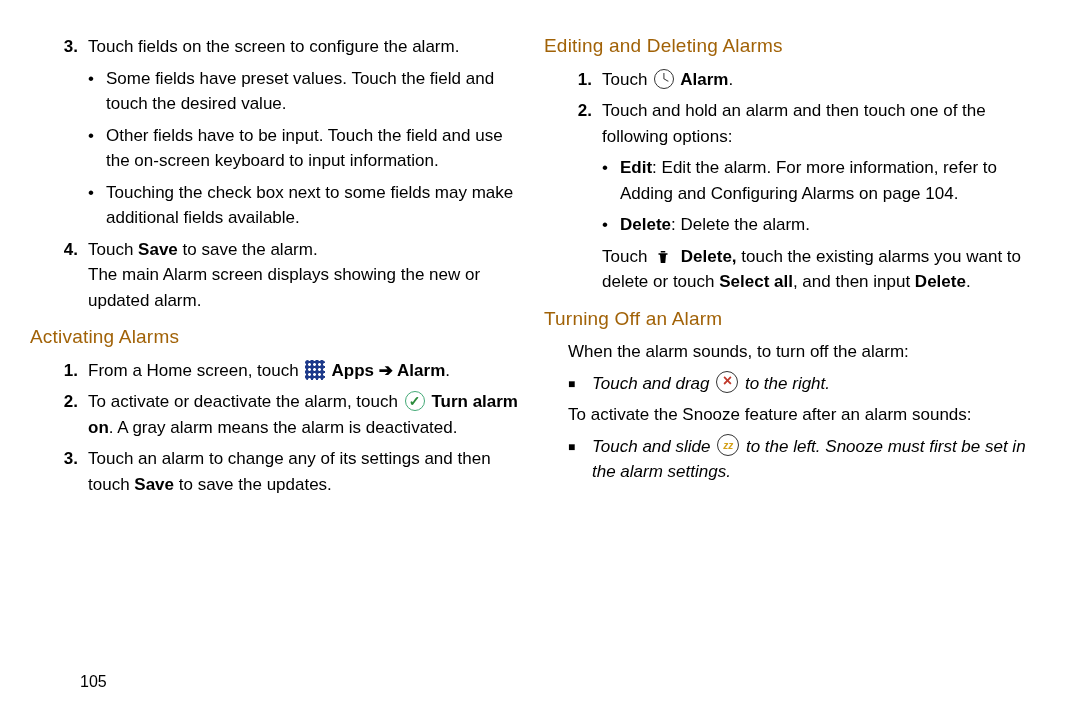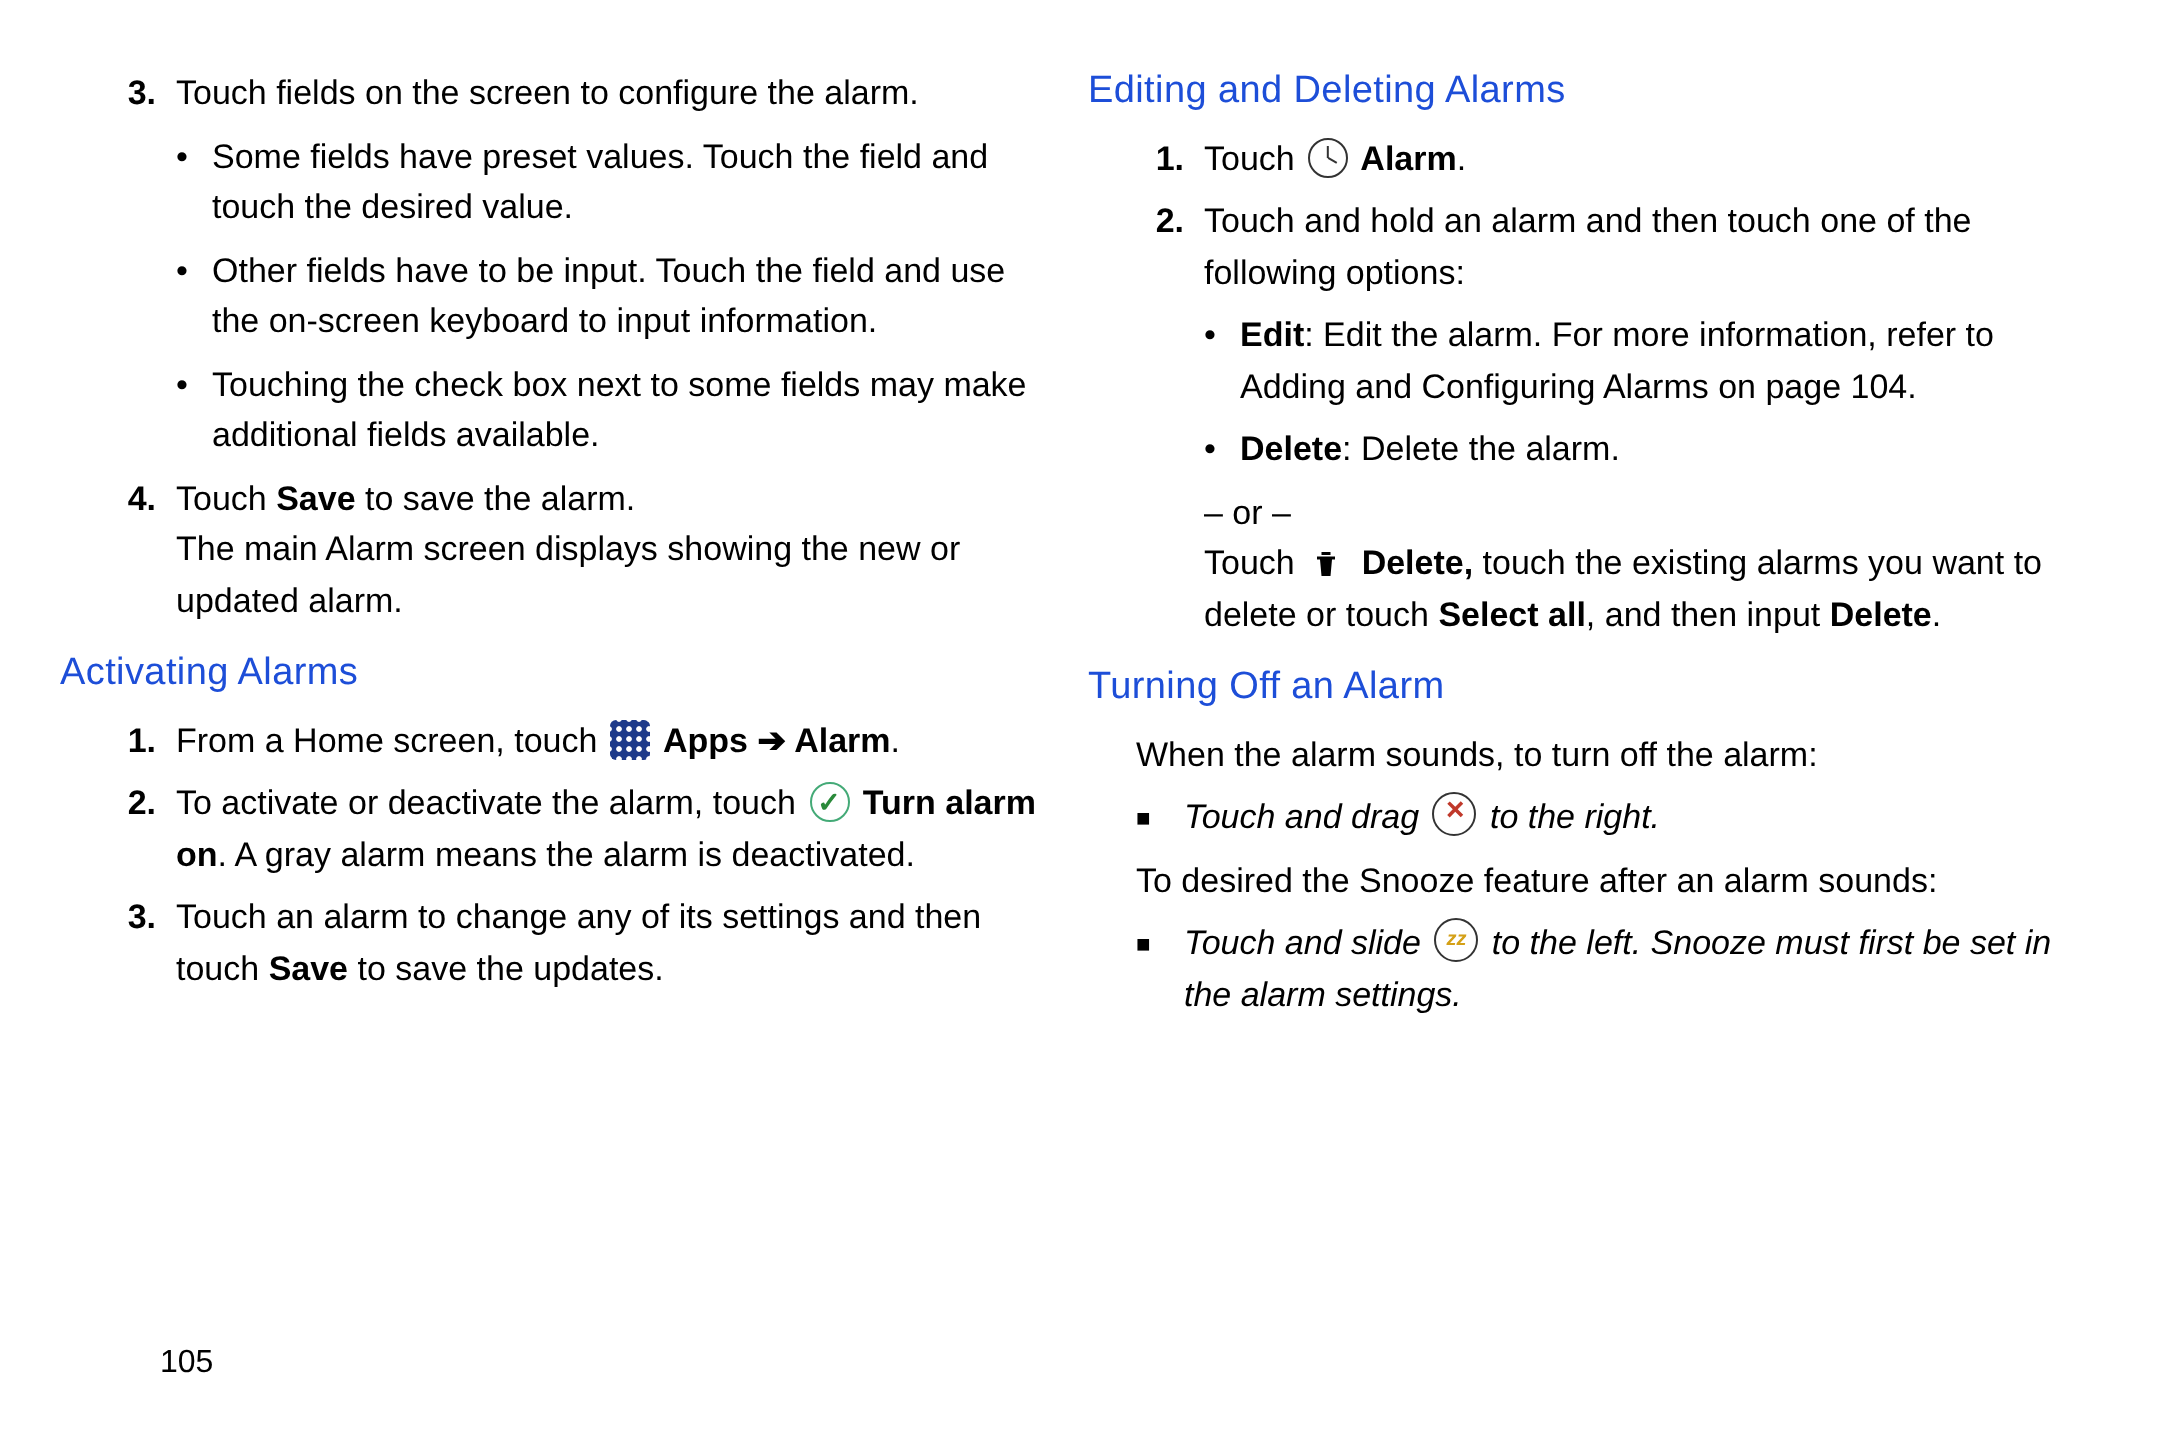--- a/index.html
+++ b/index.html
@@ -24,21 +24,21 @@
     position: relative;
   }
   .col {
     width: 50%;
     box-sizing: border-box;
   }
   .col.left { padding-right: 18px; }
   .col.right { padding-left: 4px; }
 
   .heading {
-    color: #1d4ed8;
+    color: #a16207;
     font-size: 19px;
     margin: 10px 0 6px 0;
     font-weight: 400;
     letter-spacing: 0.2px;
   }
 
   .num-row {
     display: flex;
     align-items: flex-start;
     margin: 2px 0 6px 24px;
@@ -256,38 +256,37 @@
         <b>Edit</b><span>: Edit the alarm. For more information, refer to </span><span>Adding and Configuring Alarms</span><span> on page 104.</span>
       </div>
     </div>
     <div class="bullet-row">
       <div class="bullet">•</div>
       <div class="content">
         <b>Delete</b><span>: Delete the alarm.</span>
       </div>
     </div>
 
-    <div class="sub">– or –</div>
 
     <div class="sub">
       <span>Touch </span><span class="icon trash-icon"><svg viewBox="0 0 24 24">
             <path fill="#000" d="M6 7h12v2H6zM8 9h8l-1 11H9zM9 4h6v2H9z"></path>
           </svg></span><b> Delete,</b><span> touch the existing alarms you want to delete or touch </span><b>Select all</b><span>, and then input </span><b>Delete</b><span>.</span>
     </div>
 
     <div class="heading">Turning Off an Alarm</div>
     <div class="plain">When the alarm sounds, to turn off the alarm:</div>
     <div class="square-row">
       <div class="sq">■</div>
       <div class="content">
         <span>Touch and drag </span><span class="icon circ-icon circ-x"></span><span> to the right.</span>
       </div>
     </div>
 
-    <div class="plain">To desired the Snooze feature after an alarm sounds:</div>
+    <div class="plain">To activate the Snooze feature after an alarm sounds:</div>
     <div class="square-row">
       <div class="sq">■</div>
       <div class="content">
         <span>Touch and slide </span><span class="icon circ-icon circ-z"></span><span> to the left. Snooze must first be set in the alarm settings.</span>
       </div>
     </div>
   </div>
 
   <div class="page-number">105</div>
 </div>

